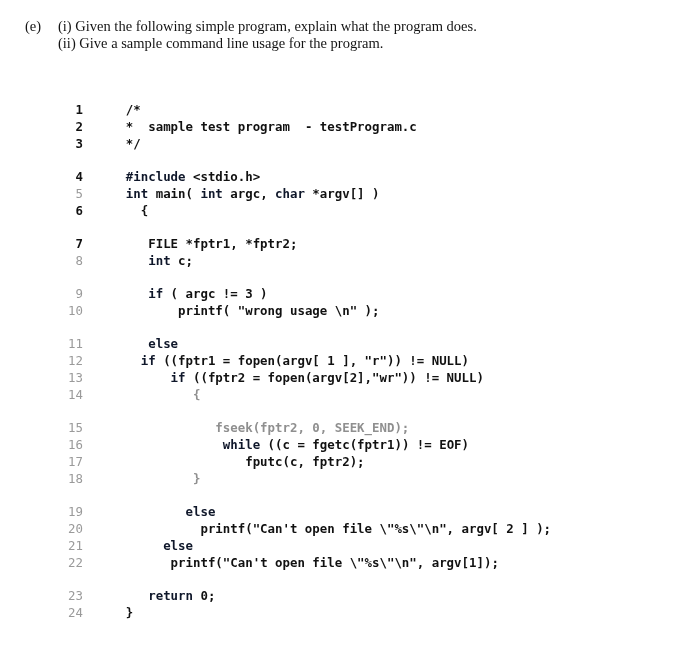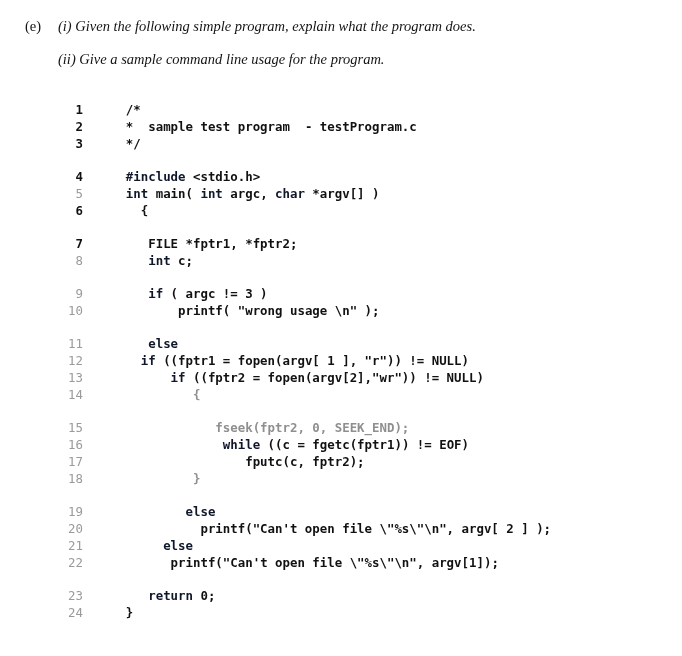--- a/index.html
+++ b/index.html
@@ -25,32 +25,30 @@
     width: 682px;
   }
   .q-row {
     display: flex;
     align-items: flex-start;
     font-size: 14.5px;
     line-height: 17px;
     color: #141414;
   }
   .q-row.part-ii {
-    margin-top: 16px;
   }
   .q-label {
     width: 36px;
     flex: 0 0 36px;
     text-align: left;
     padding-left: 25px;
     box-sizing: border-box;
   }
   .q-text {
     padding-left: 22px;
-    font-style: italic;
   }
 
   
   #code-listing {
     position: absolute;
     left: 0;
     top: 101px;
     width: 682px;
     font-family: "DejaVu Sans Mono", "Liberation Mono", monospace;
     font-size: 12.4px;

